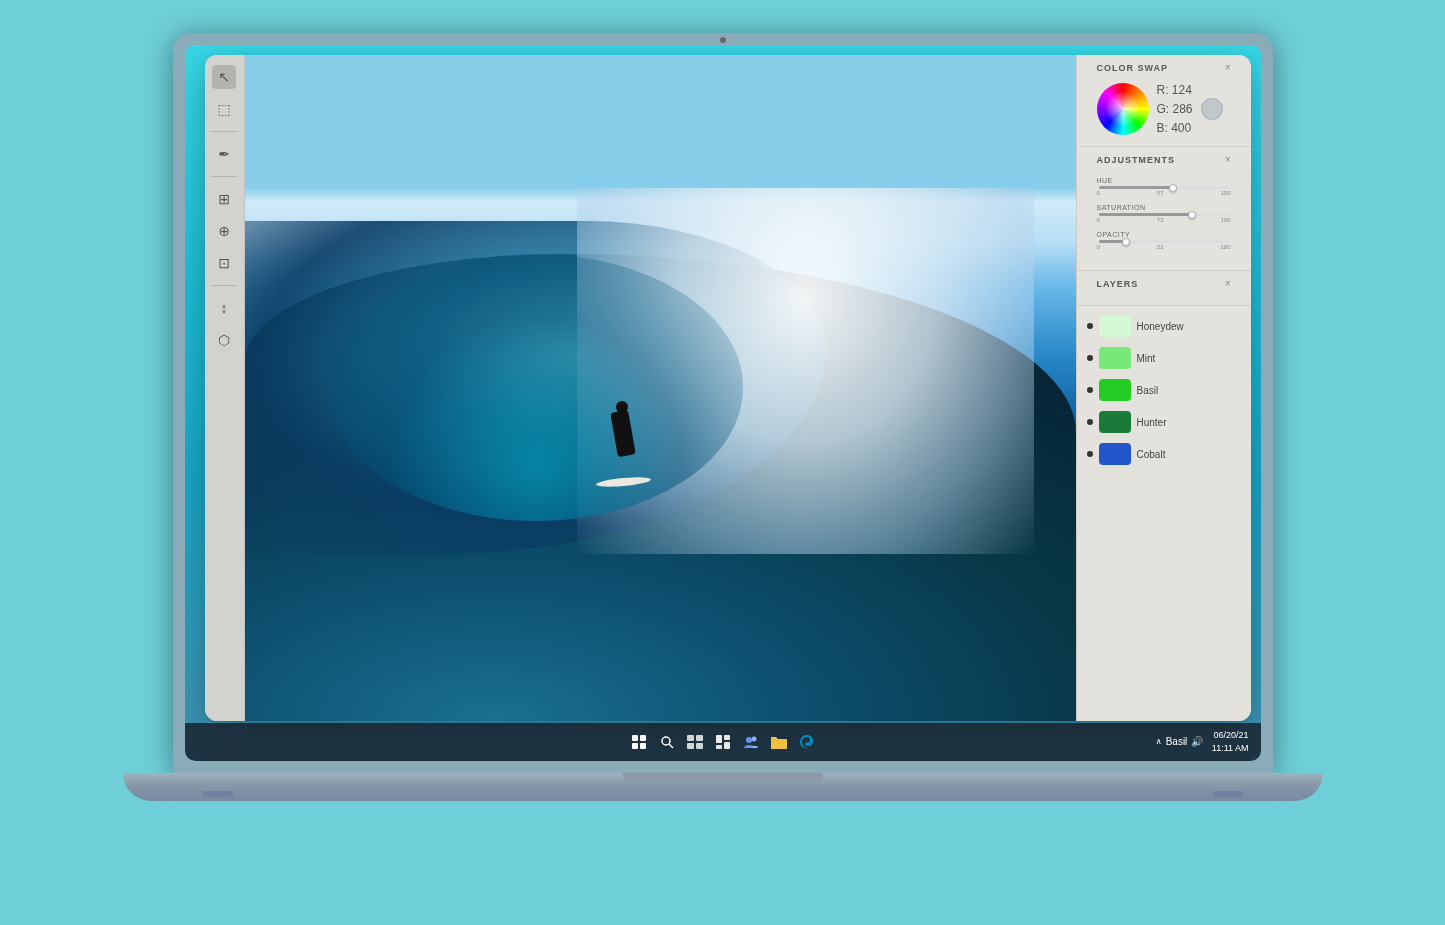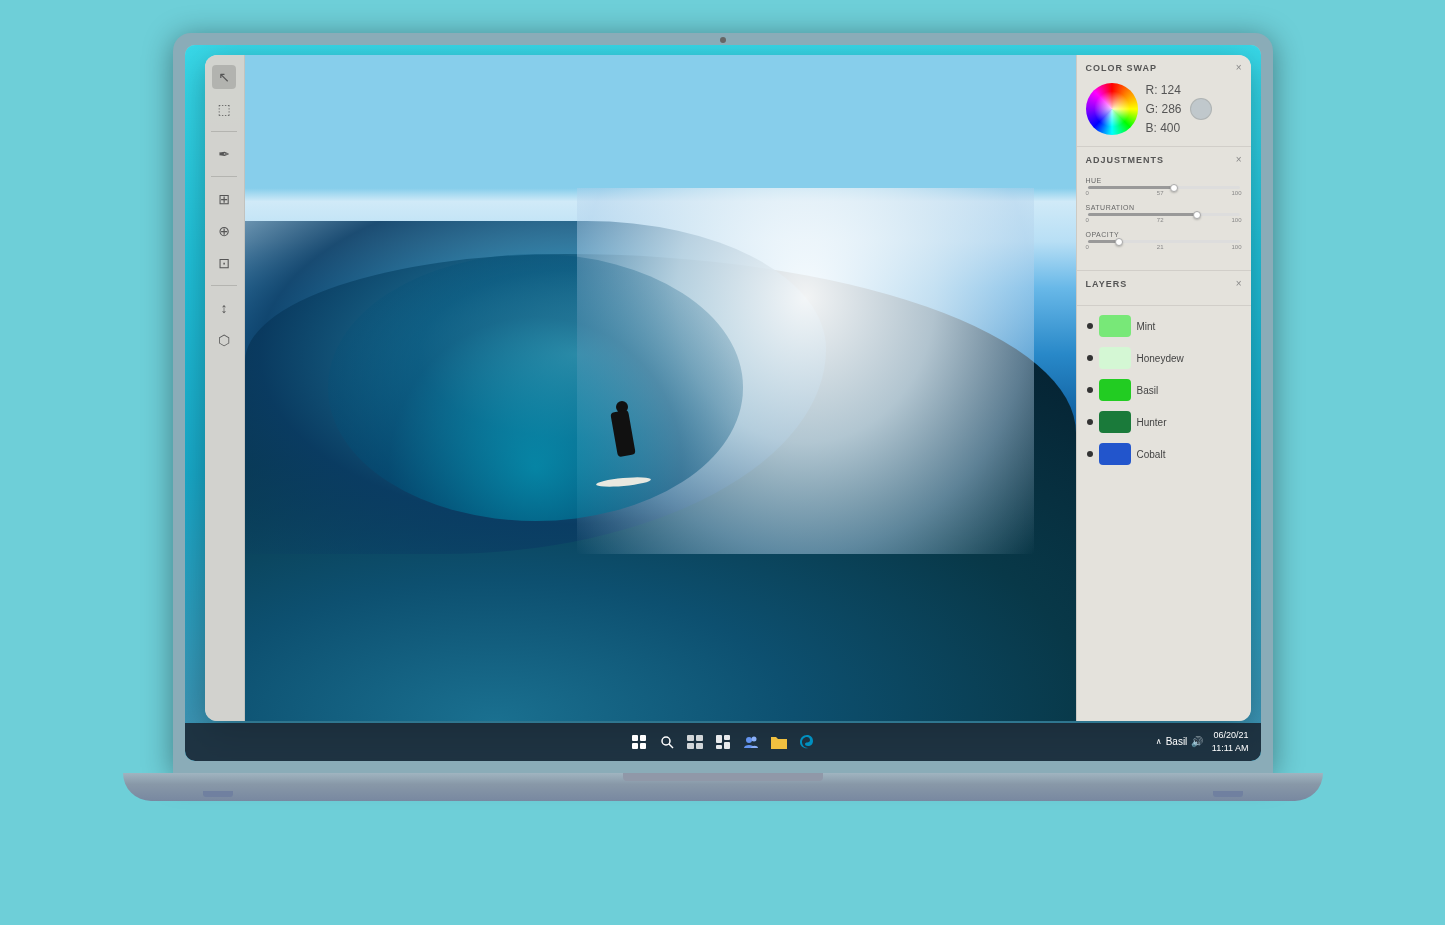--- a/index.html
+++ b/index.html
@@ -242,21 +242,21 @@
       border-left: 1px solid rgba(180,178,172,0.5);
       display: flex;
       flex-direction: column;
       border-radius: 0 12px 12px 0;
       overflow: hidden;
     }
 
     
     .panel-section {
       border-bottom: 1px solid rgba(180,178,172,0.4);
-      padding: 8px 9px;
+      padding: 8px 20px;
     }
 
     .panel-header {
       display: flex;
       justify-content: space-between;
       align-items: center;
       margin-bottom: 8px;
     }
 
     .panel-title {
@@ -629,28 +629,28 @@
             <div class="panel-section" style="border-bottom: 1px solid rgba(180,178,172,0.4);">
               <div class="panel-header">
                 <span class="panel-title">LAYERS</span>
                 <span class="panel-close">×</span>
               </div>
             </div>
             <div class="layers-list">
 
               <div class="layer-item">
                 <div class="layer-dot"></div>
+                <div class="layer-color" style="background: #d4f7d4;"></div>
+                <span class="layer-name">Honeydew</span>
+              </div>
+
+              <div class="layer-item">
+                <div class="layer-dot"></div>
                 <div class="layer-color" style="background: #78e878;"></div>
                 <span class="layer-name">Mint</span>
-              </div>
-
-              <div class="layer-item">
-                <div class="layer-dot"></div>
-                <div class="layer-color" style="background: #d4f7d4;"></div>
-                <span class="layer-name">Honeydew</span>
               </div>
 
               <div class="layer-item">
                 <div class="layer-dot"></div>
                 <div class="layer-color" style="background: #22cc22;"></div>
                 <span class="layer-name">Basil</span>
               </div>
 
               <div class="layer-item">
                 <div class="layer-dot"></div>

